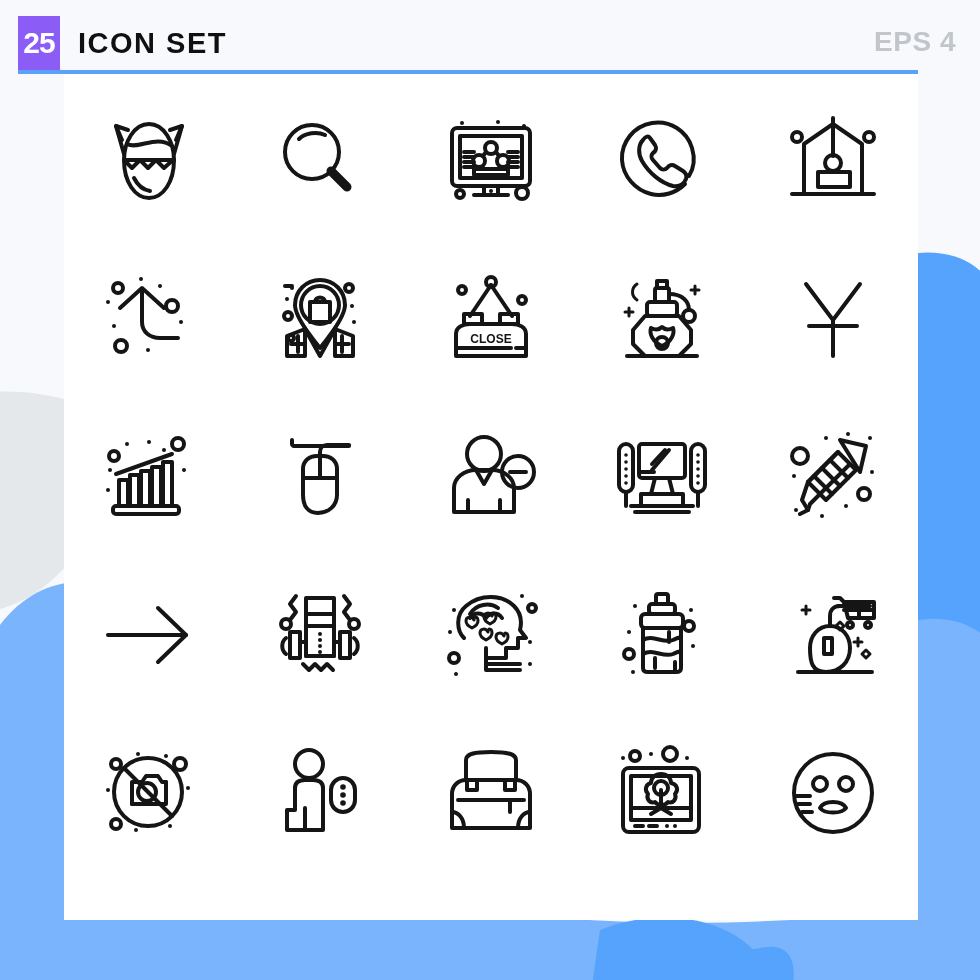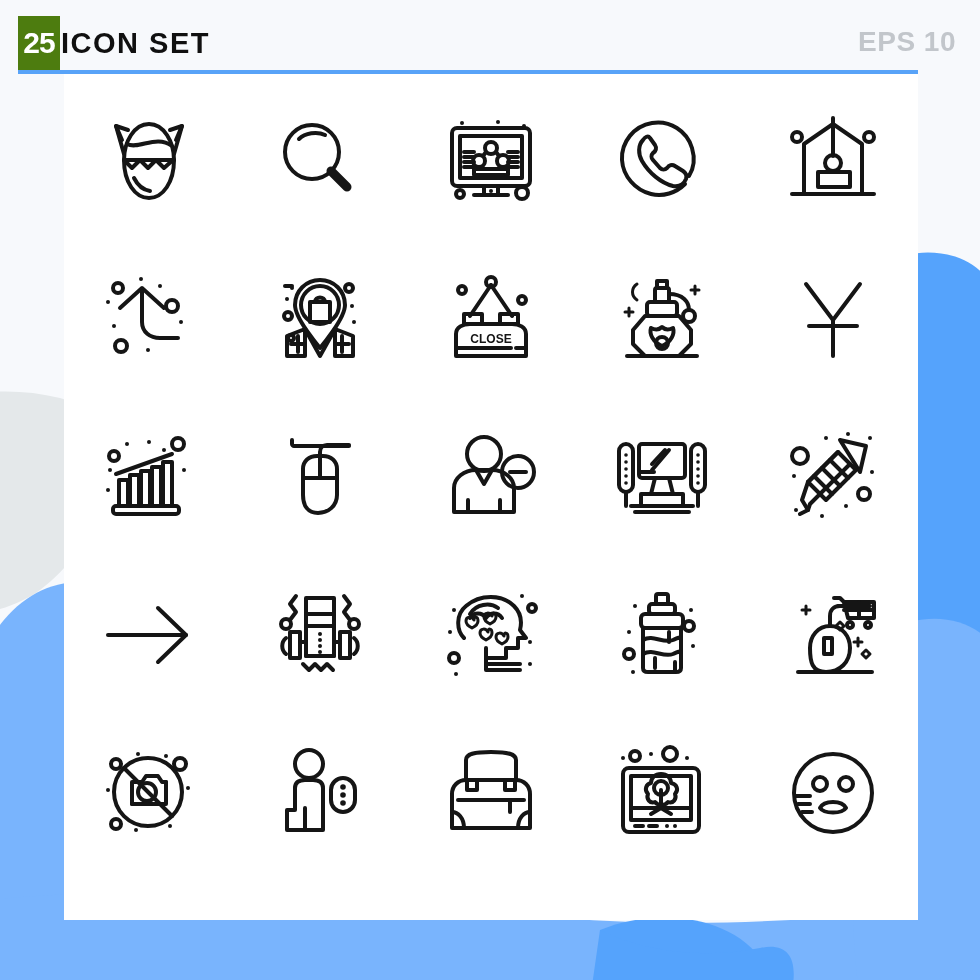--- a/index.html
+++ b/index.html
@@ -15,28 +15,28 @@
   .header{
     position:absolute;left:0;top:0;width:980px;height:72px;
     z-index:5;
   }
   .hdr-inner{
     position:absolute;left:18px;top:16px;
     display:flex;align-items:center;
   }
   .badge{
     width:42px;height:54px;
-    background:#4d7c0f;
+    background:#8b5cf6;
     color:#FFFFFF;
     font-size:30px;font-weight:bold;
     display:flex;align-items:center;justify-content:center;
     letter-spacing:-1px;
   }
   .hdr-title{
-    margin-left:1px;
+    margin-left:18px;
     font-size:29px;font-weight:bold;color:#101010;
     letter-spacing:1.5px;
   }
   .hdr-eps{
     position:absolute;right:24px;top:26px;
     font-size:28px;font-weight:bold;color:#C2C6CB;
     letter-spacing:0.5px;
   }
   .hdr-rule{
     position:absolute;left:18px;top:70px;width:900px;height:4px;
@@ -83,21 +83,21 @@
   <path fill="#55A3FC" d="M 600 930 C 640 950 700 960 760 948 C 790 942 800 960 790 1000 L 600 1000 Z"></path>
 
   <rect x="64" y="72" width="854" height="848" fill="#FFFFFF"></rect>
 </svg>
 
 <div class="header">
   <div class="hdr-inner">
     <div class="badge">25</div>
     <div class="hdr-title">ICON SET</div>
   </div>
-  <div class="hdr-eps">EPS 10</div>
+  <div class="hdr-eps">EPS 4</div>
   <div class="hdr-rule"></div>
 </div>
 
 <div class="grid">
 
   <div class="cell">
     <svg width="110" height="110" viewBox="0 0 110 110">
       <g class="ico">
         <path d="M55 18 C70 18 80 36 80 54 L30 54 C30 36 40 18 55 18 Z"></path>
         <path d="M28 34 L22 20 L34 24"></path>

